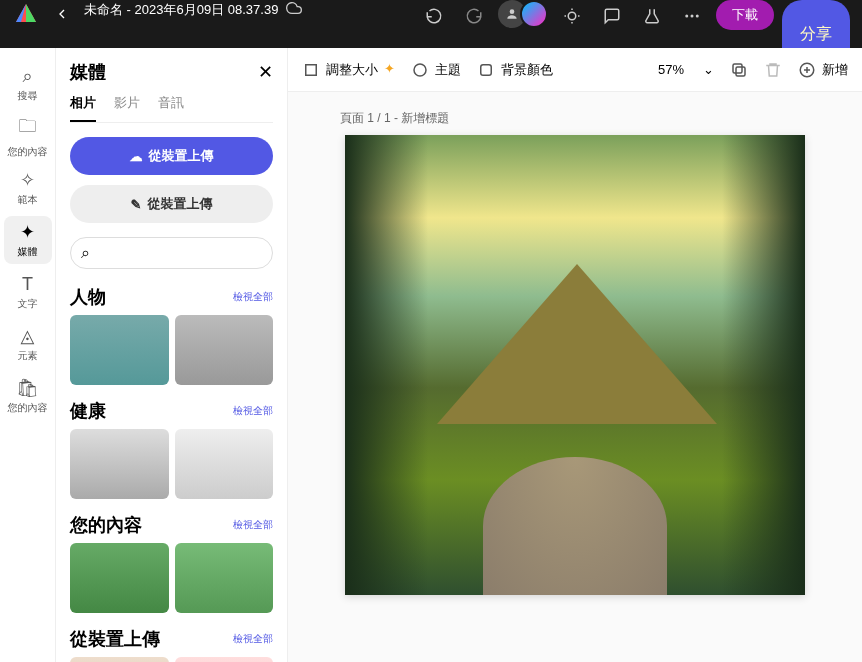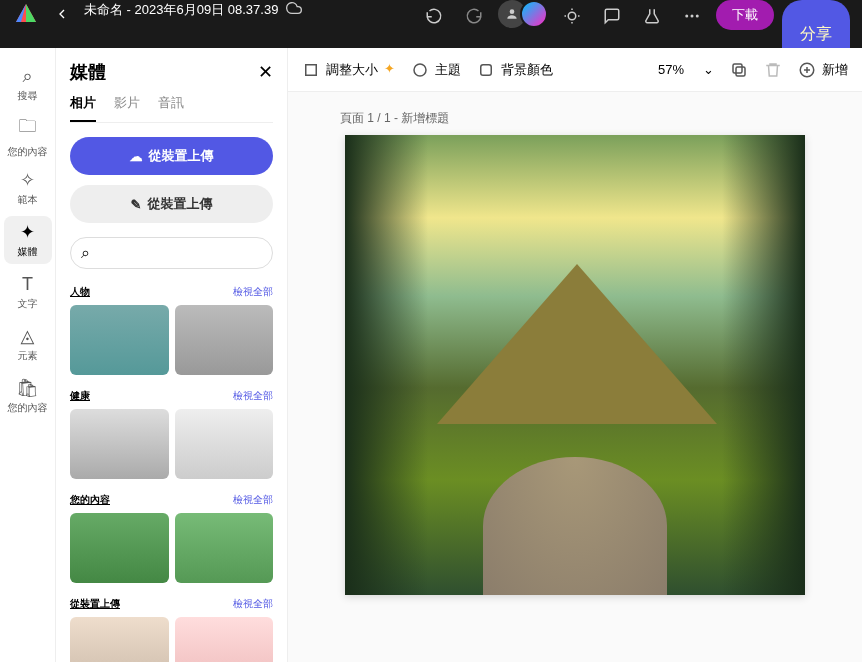--- a/index.html
+++ b/index.html
@@ -28,21 +28,21 @@
 .panel-title { font-size: 18px; font-weight: 700; }
 .close-btn { cursor: pointer; font-size: 18px; }
 .tabs { display: flex; gap: 18px; border-bottom: 1px solid #eee; margin-bottom: 14px; }
 .tab { font-size: 13px; padding-bottom: 8px; cursor: pointer; color: #888; }
 .tab.active { color: #000; font-weight: 600; border-bottom: 2px solid #000; }
 .btn-upload { width: 100%; background: #5258e4; color: #fff; border: none; padding: 10px; border-radius: 20px; font-size: 13px; font-weight: 600; cursor: pointer; display: flex; align-items: center; justify-content: center; gap: 6px; margin-bottom: 10px; }
 .btn-txt2img { width: 100%; background: #eee; color: #333; border: none; padding: 10px; border-radius: 20px; font-size: 13px; font-weight: 600; cursor: pointer; display: flex; align-items: center; justify-content: center; gap: 6px; margin-bottom: 14px; }
 .search-box { display: flex; align-items: center; border: 1px solid #ddd; border-radius: 20px; padding: 6px 10px; margin-bottom: 16px; }
 .search-box input { border: none; outline: none; flex: 1; font-size: 13px; margin-left: 6px; }
 .cat-header { display: flex; justify-content: space-between; align-items: center; margin-bottom: 6px; }
-.cat-title { font-size: 10px; font-weight: 700; text-decoration: underline; }
+.cat-title { font-size: 18px; font-weight: 700; }
 .view-all { font-size: 10px; color: #5258e4; cursor: pointer; }
 .thumb-row { display: flex; gap: 6px; margin-bottom: 14px; }
 .thumb { flex: 1; height: 70px; border-radius: 6px; background: #ddd; cursor: pointer; }
 
 .canvas-area { flex: 1; background: #fafafa; display: flex; flex-direction: column; }
 .toolbar { height: 44px; background: #fff; border-bottom: 1px solid #eee; display: flex; align-items: center; padding: 0 14px; gap: 16px; font-size: 13px; }
 .tool-item { display: flex; align-items: flex-start; gap: 6px; cursor: pointer; }
 .tool-item svg, .tool-item .ticon { width: 18px; height: 18px; }
 .zoom { display: flex; align-items: center; gap: 19px; }
 .canvas-wrap { flex: 1; display: flex; flex-direction: column; align-items: center; padding-top: 18px; overflow: auto; }

